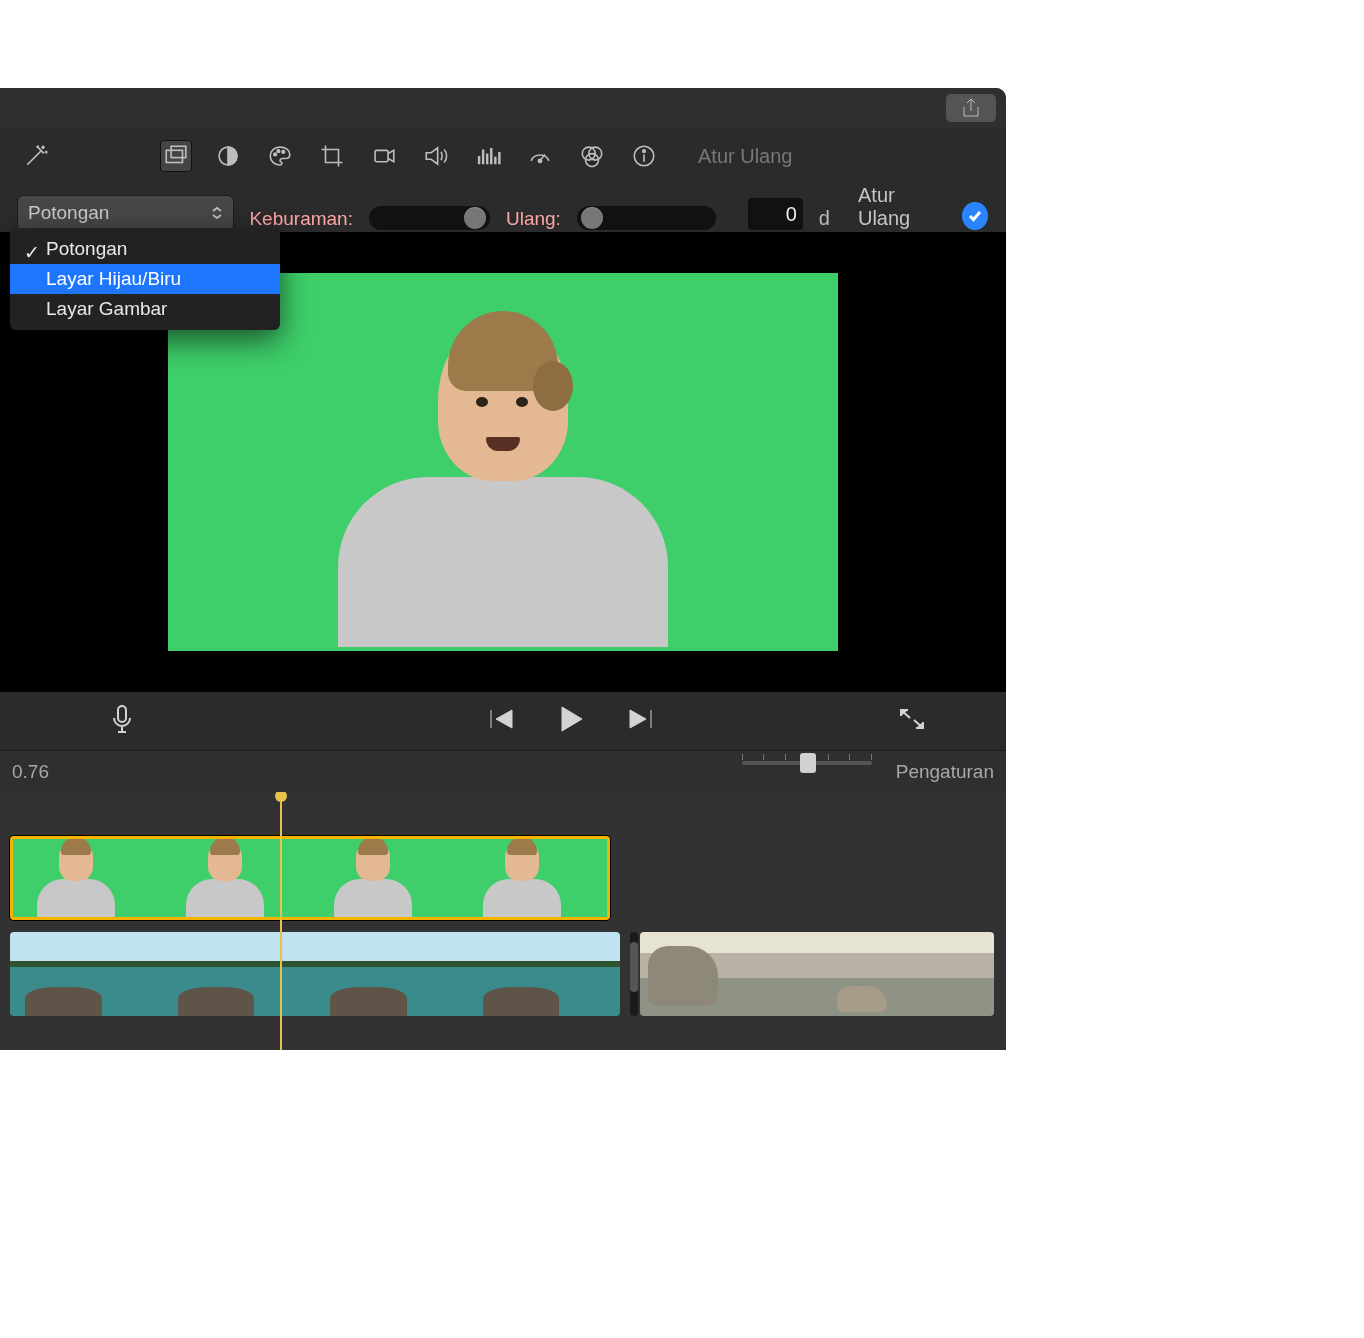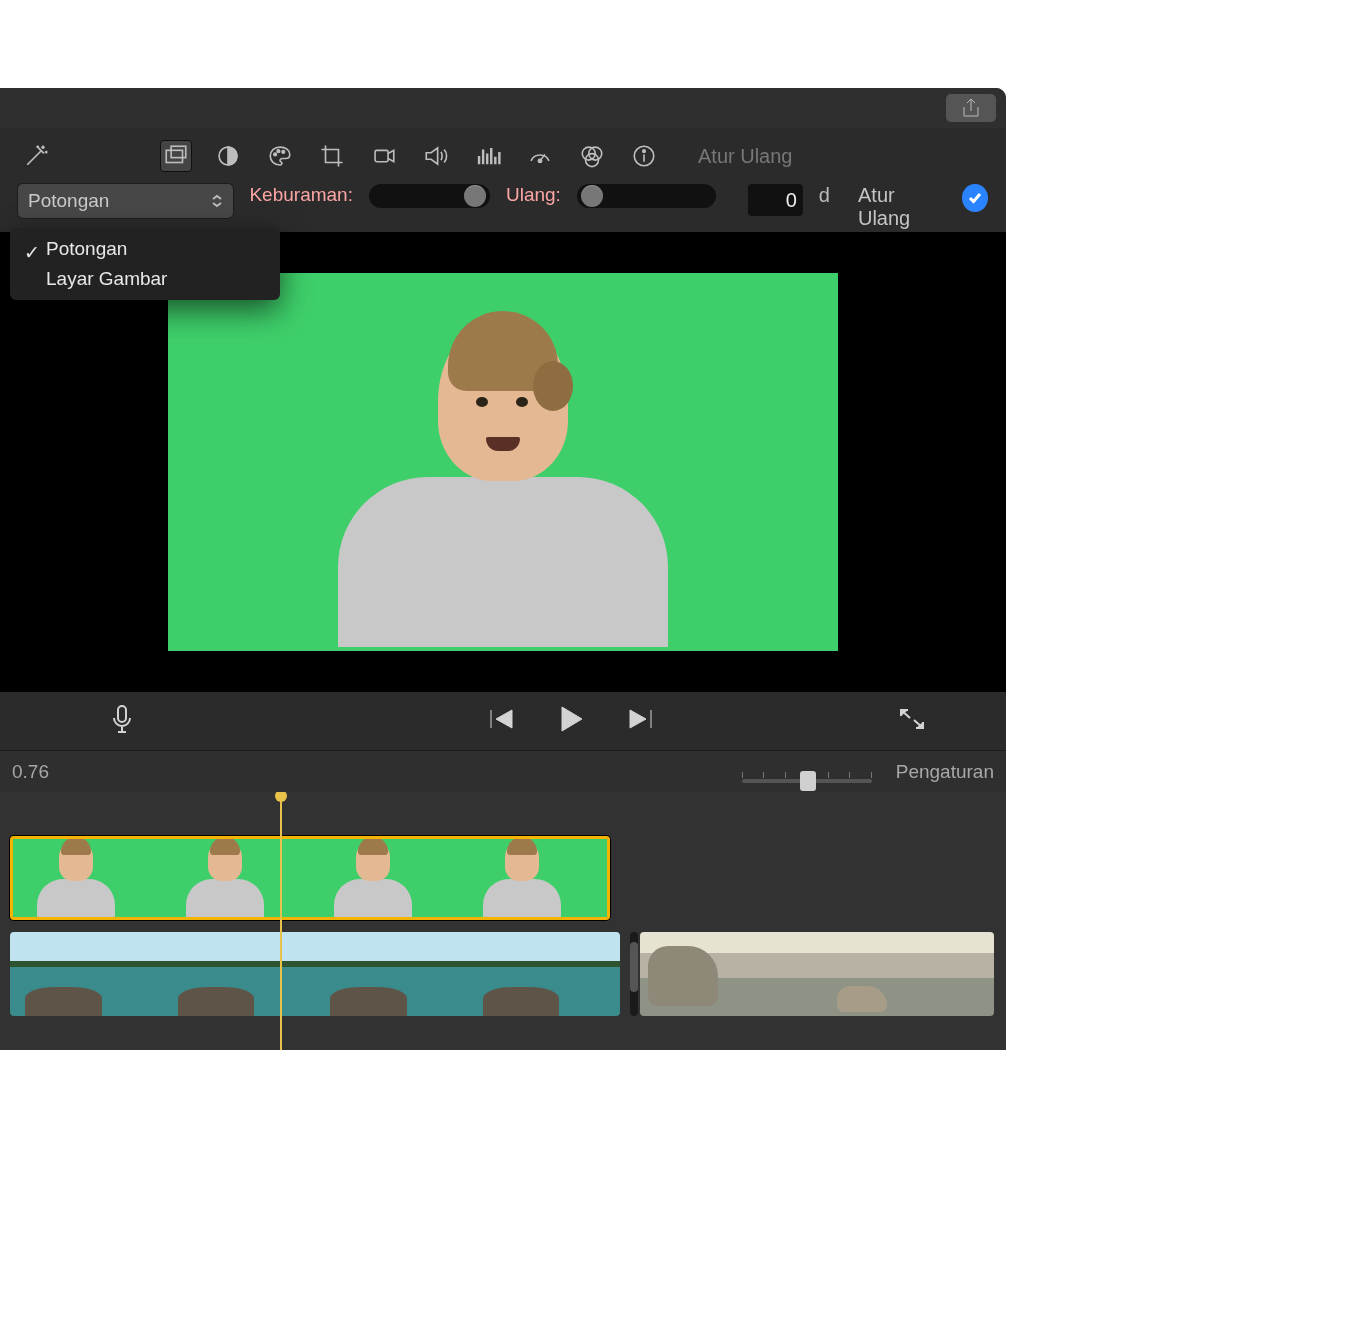--- a/index.html
+++ b/index.html
@@ -45,21 +45,21 @@
       background: #2b2b2b;
     }
     .toolbar .spacer-left { width: 120px; display:flex; }
     .tool-icon { width: 32px; height: 32px; display:flex; align-items:center; justify-content:center; cursor:pointer; }
     .tool-icon.active { background:#444; border-radius:4px; box-shadow: inset 0 0 0 1px #111;}
     .toolbar svg { stroke:#bdbdbd; fill:none; stroke-width:2; }
     .reset-text { margin-left: 18px; color:#777; font-size: 20px; }
     
     .controls-row {
       height: 46px;
-      display:flex; align-items:flex-start;
+      display:flex; align-items:flex-end;
       padding: 0 18px;
       gap: 16px;
       font-size: 19px;
       color:#c9c9c9;
       position: relative;
     }
     .dropdown {
       width: 230px; height: 34px;
       background:#474747; border-radius:5px;
       display:flex; align-items:center;
@@ -293,20 +293,23 @@
             <path d="M2 2l4 3 4-3"></path>
           </svg>
       </span>
     </div>
 
     <div class="dropdown-menu">
       <div class="item">
         <span class="check">✓</span>
         <span>Potongan</span>
       </div>
+      <div class="item selected">
+        <span>Layar Hijau/Biru</span>
+      </div>
       <div class="item">
         <span>Layar Gambar</span>
       </div>
     </div>
 
     <span class="slider-label">Keburaman:</span>
     <div class="slider-track w1">
       <div class="slider-thumb" style="left:calc(88% - 11px)"></div>
     </div>
     <span class="slider-label">Ulang:</span>
@@ -361,21 +364,21 @@
     </div>
     <div>
       <svg width="28" height="24" viewBox="0 0 28 24" fill="none" stroke="#d3d3d3" stroke-width="2">
           <path d="M3 9V3h7M25 15v6h-7M3 3l9 8M25 21l-9-8"></path>
         </svg>
     </div>
   </div>
 
   <div class="tl-header">
     <span>0.76</span>
-    <div style="display:flex;align-items:flex-end;gap:24px;">
+    <div style="display:flex;align-items:flex-start;gap:24px;">
       <div class="zoom-slider">
         <div class="zoom-track">
           <div class="zoom-ticks">
               <span></span>
               <span></span>
               <span></span>
               <span></span>
               <span></span>
               <span></span>
               <span></span>

